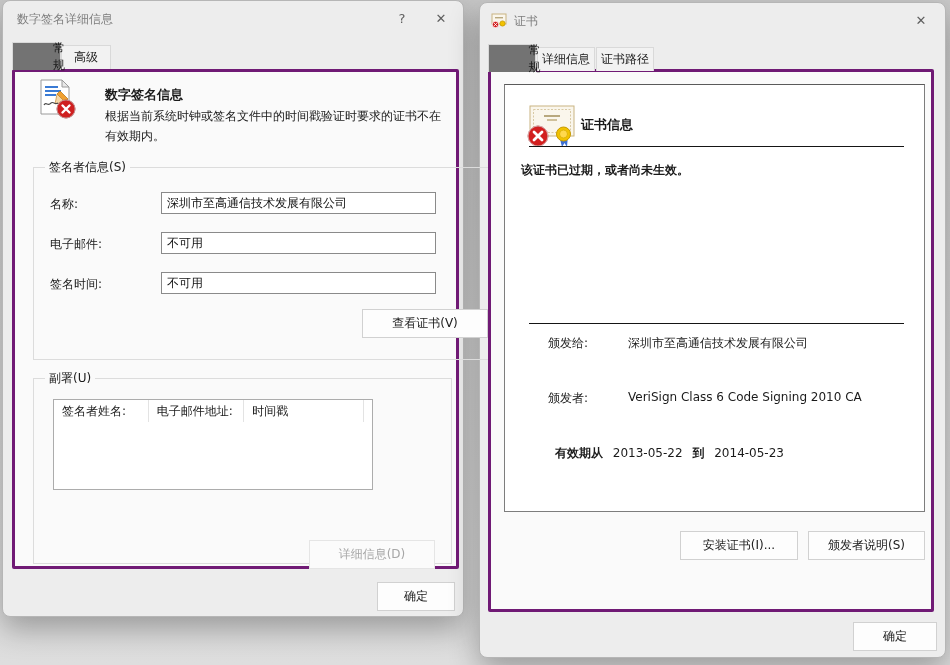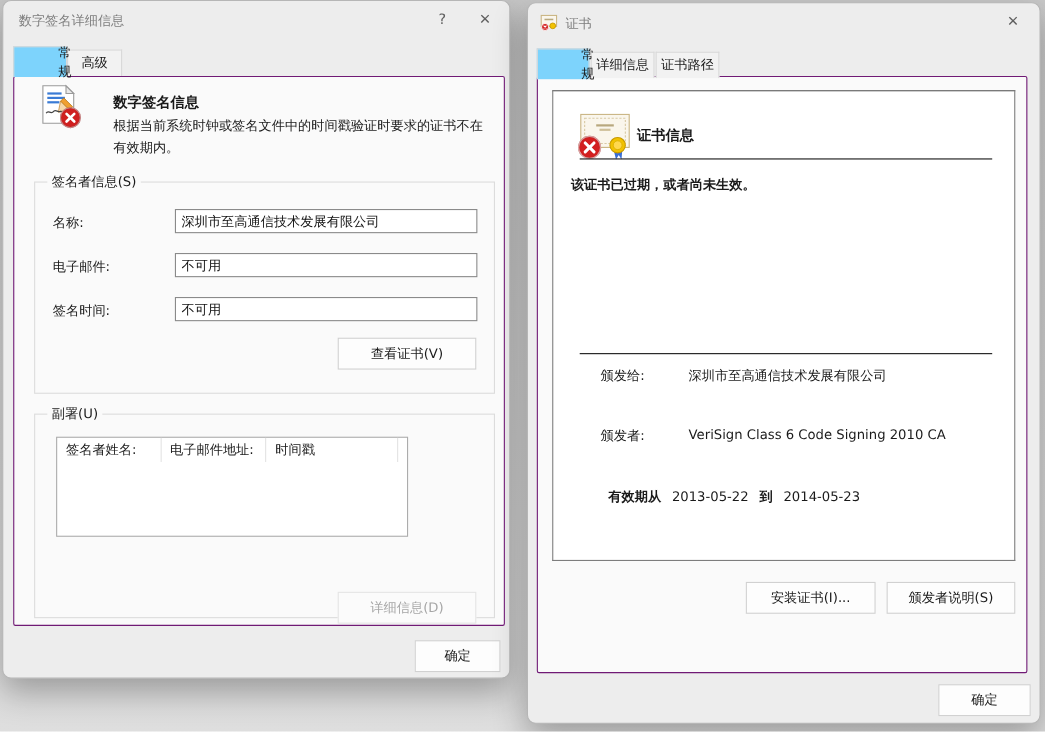--- a/index.html
+++ b/index.html
@@ -17,23 +17,23 @@
 
   .titlebar{position:absolute;top:0;left:0;right:0;height:36px;padding-left:37px;}
   .tb-title{position:absolute;top:10px;color:#7e7e7e;white-space:nowrap;}
   .tb-btn{position:absolute;top:2px;width:38px;height:31px;display:flex;align-items:center;
     justify-content:center;color:#5f5f5f;font-size:13px;cursor:default;border-radius:5px;}
   .tb-icon{position:absolute;left:11px;top:10px;width:16px;height:16px;}
 
   .tab{position:absolute;top:44px;height:24px;background:#f2f2f2;border:1px solid #d9d9d9;
     border-bottom:none;box-sizing:border-box;display:flex;align-items:center;justify-content:center;
     z-index:2;color:#1a1a1a;}
-  .tab.active{top:41px;height:28px;background:#7dd3fc;z-index:4;padding-left:45px;}
-
-  .tabpage{position:absolute;background:#fafafa;border:1px solid #701a75;border-radius:2px;
+  .tab.active{top:41px;height:28px;background:#737373;z-index:4;padding-left:45px;}
+
+  .tabpage{position:absolute;background:#fafafa;border:3px solid #701a75;border-radius:2px;
     box-sizing:border-box;z-index:1;}
 
   .bold{font-weight:bold;}
   .para{position:absolute;line-height:20px;}
 
   .groupbox{position:absolute;border:1px solid #dcdcdc;box-sizing:border-box;}
   .gb-label{position:absolute;top:-9px;left:11px;background:#fafafa;padding:0 4px;white-space:nowrap;}
 
   .flabel{position:absolute;white-space:nowrap;}
   .textbox{position:absolute;height:22px;border:1px solid #8a8a8a;background:#fff;
@@ -89,21 +89,21 @@
         <polygon points="22,16 30,24 20,26" fill="#f6d7a8" stroke="#b97a20" stroke-width="0.6"></polygon>
         <path d="M9 27 c2 -4 4 2 7 -2 c2 -2 4 2 7 0" stroke="#444" stroke-width="1.2" fill="none"></path>
         <circle cx="31" cy="31" r="9" fill="#cf1f1f" stroke="#8f1010"></circle>
         <circle cx="31" cy="31" r="9" fill="none" stroke="#ffffff" stroke-width="1" opacity="0.5"></circle>
         <path d="M27.5 27.5 l7 7 M34.5 27.5 l-7 7" stroke="#ffffff" stroke-width="2.4" stroke-linecap="round"></path>
       </svg>
     </span>
     <span class="bold" style="position:absolute;left:90px;top:14px;font-size:13px">数字签名信息</span>
     <div class="para" style="left:90px;top:34px;width:345px">根据当前系统时钟或签名文件中的时间戳验证时要求的证书不在有效期内。</div>
 
-    <div class="groupbox" style="left:18px;top:95px;width:419px;height:193px">
+    <div class="groupbox" style="left:18px;top:95px;width:472px;height:193px">
       <span class="gb-label">签名者信息(S)</span>
 
       <span class="flabel" style="left:16px;top:28px">名称:</span>
       <input class="textbox" style="left: 127px; top: 24px; width: 275px;" readonly="" value="深圳市至高通信技术发展有限公司">
 
       <span class="flabel" style="left:16px;top:68px">电子邮件:</span>
       <input class="textbox" style="left: 127px; top: 64px; width: 275px;" readonly="" value="不可用">
 
       <span class="flabel" style="left:16px;top:108px">签名时间:</span>
       <input class="textbox" style="left: 127px; top: 104px; width: 275px;" readonly="" value="不可用">

